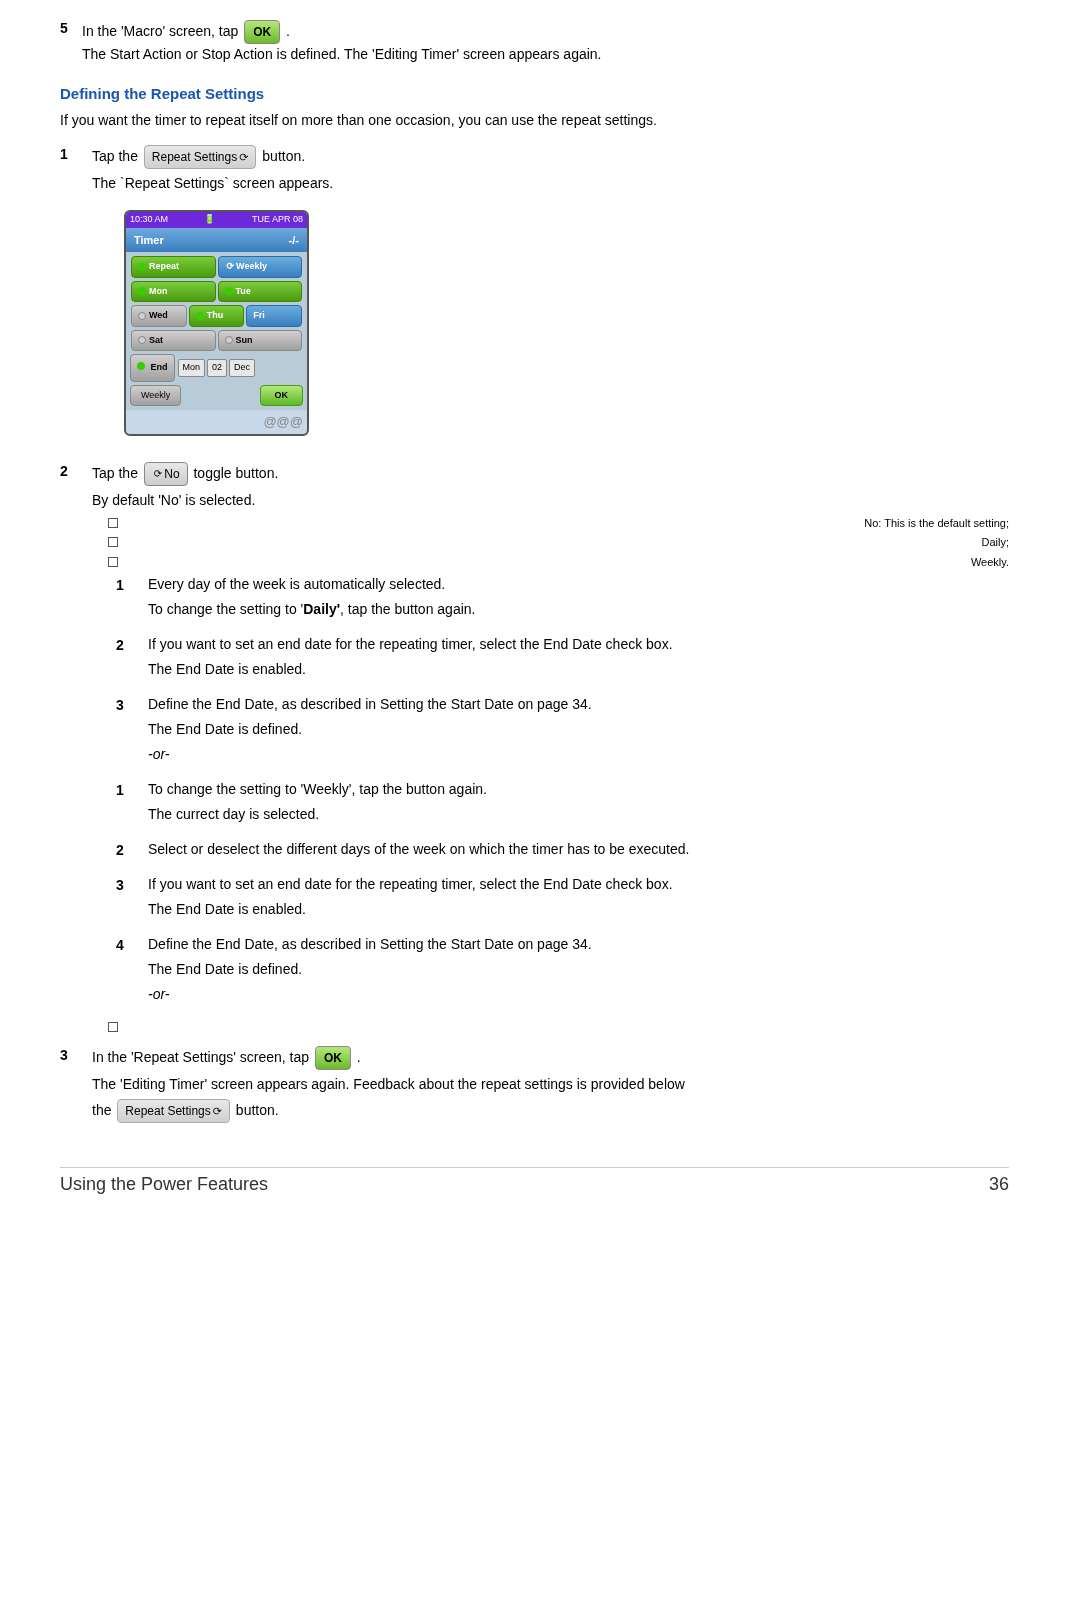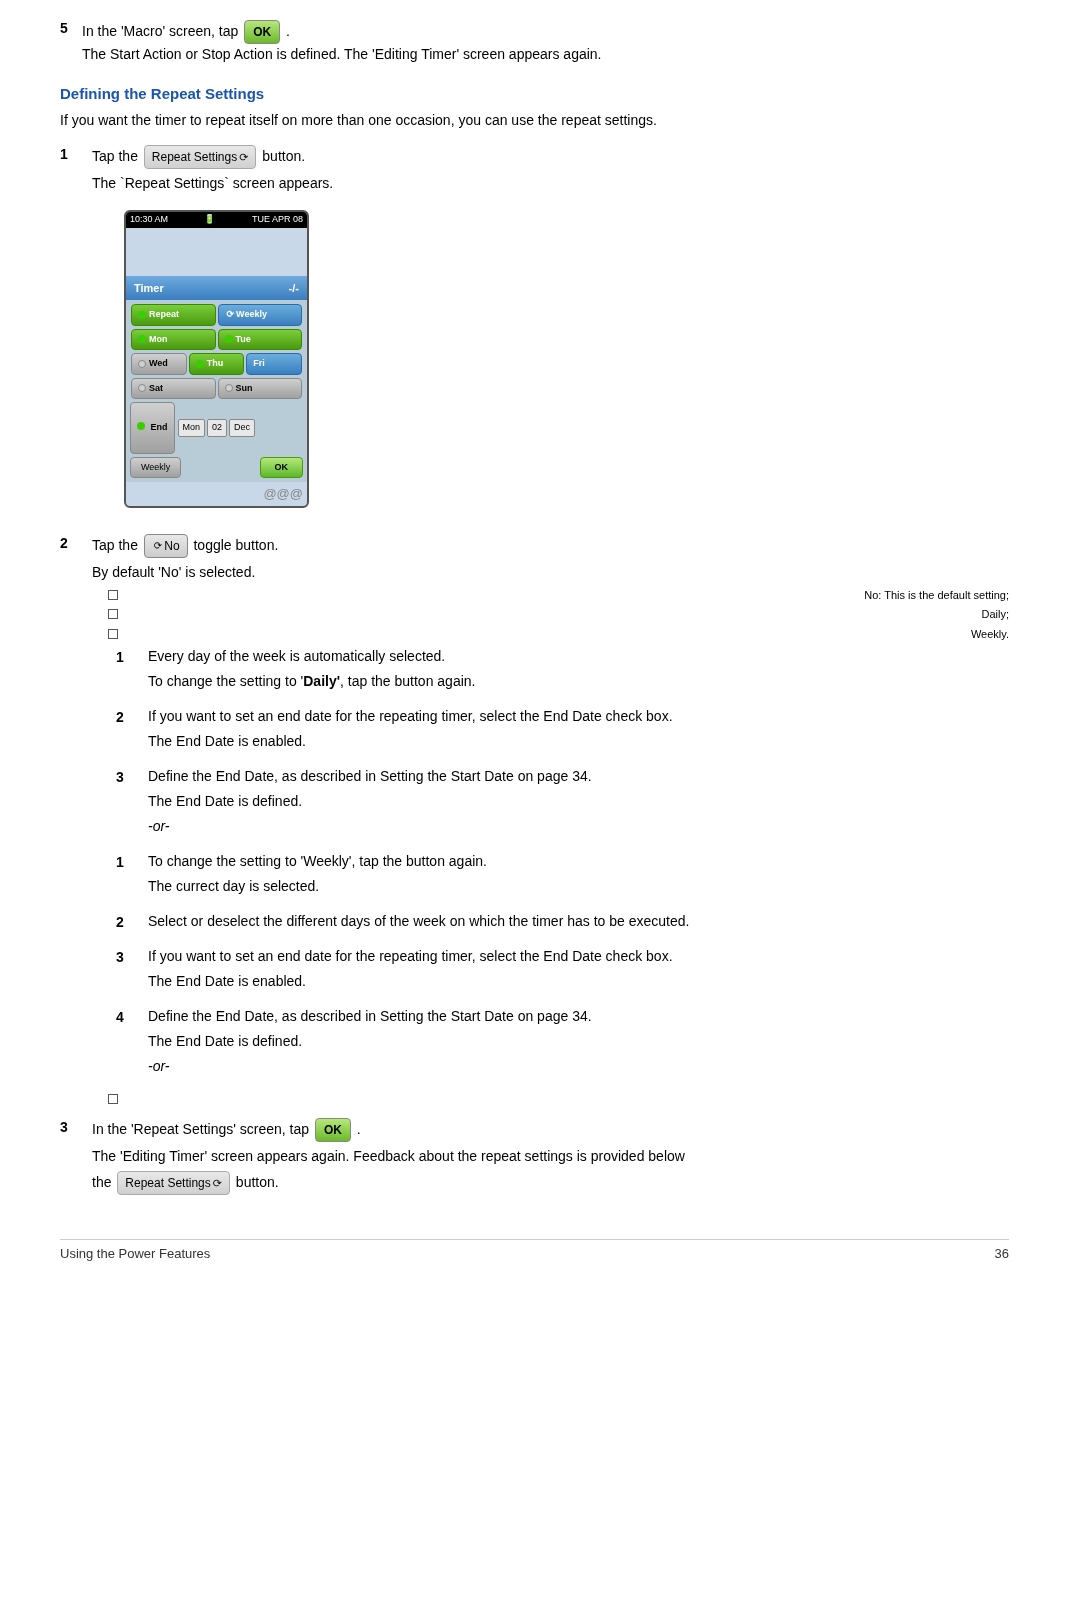--- a/index.html
+++ b/index.html
@@ -99,41 +99,40 @@
     }
     .phone-screen {
       width: 185px;
       border: 2px solid #555;
       border-radius: 6px;
       background: #c8d8e8;
       overflow: hidden;
       font-size: 10px;
     }
     .phone-status-bar {
-      background: #000000;
+      background: #6d28d9;
       display: flex;
       justify-content: space-between;
       align-items: center;
       padding: 1px 4px;
       font-size: 9px;
       color: #fff;
       gap: 12px;
     }
     .phone-title-bar {
       background: linear-gradient(to bottom, #6eaadc, #3a7ec0);
       text-align: center;
       color: #fff;
       font-weight: bold;
       font-size: 11px;
       padding: 4px 0;
       display: flex;
       justify-content: space-between;
       align-items: center;
       padding: 4px 8px;
-      margin-top: 48px;
     }
     .phone-body {
       background: #b8ccd8;
       padding: 4px;
     }
     .phone-row {
       display: flex;
       justify-content: space-between;
       margin-bottom: 3px;
     }
@@ -179,21 +178,21 @@
     }
     .phone-end-row {
       display: flex;
       align-items: center;
       margin-bottom: 3px;
     }
     .phone-end-btn {
       background: linear-gradient(to bottom, #d0d0d0, #a0a0a0);
       border: 1px solid #888;
       border-radius: 4px;
-      padding: 18px 6px;
+      padding: 6px 6px;
       font-size: 9px;
       color: #000;
       font-weight: bold;
       margin-right: 3px;
     }
     .phone-end-field {
       display: flex;
       align-items: center;
       font-size: 9px;
       color: #000;
@@ -266,21 +265,21 @@
     
     b { font-weight: bold; }
 
     
     .footer-bar {
       border-top: 1px solid #ccc;
       margin-top: 40px;
       padding-top: 6px;
       display: flex;
       justify-content: space-between;
-      font-size: 13px;
+      font-size: 18px;
       color: #333;
     }
 
     
     .repeat-icon {
       font-size: 11px;
       margin-left: 2px;
     }
 
     

